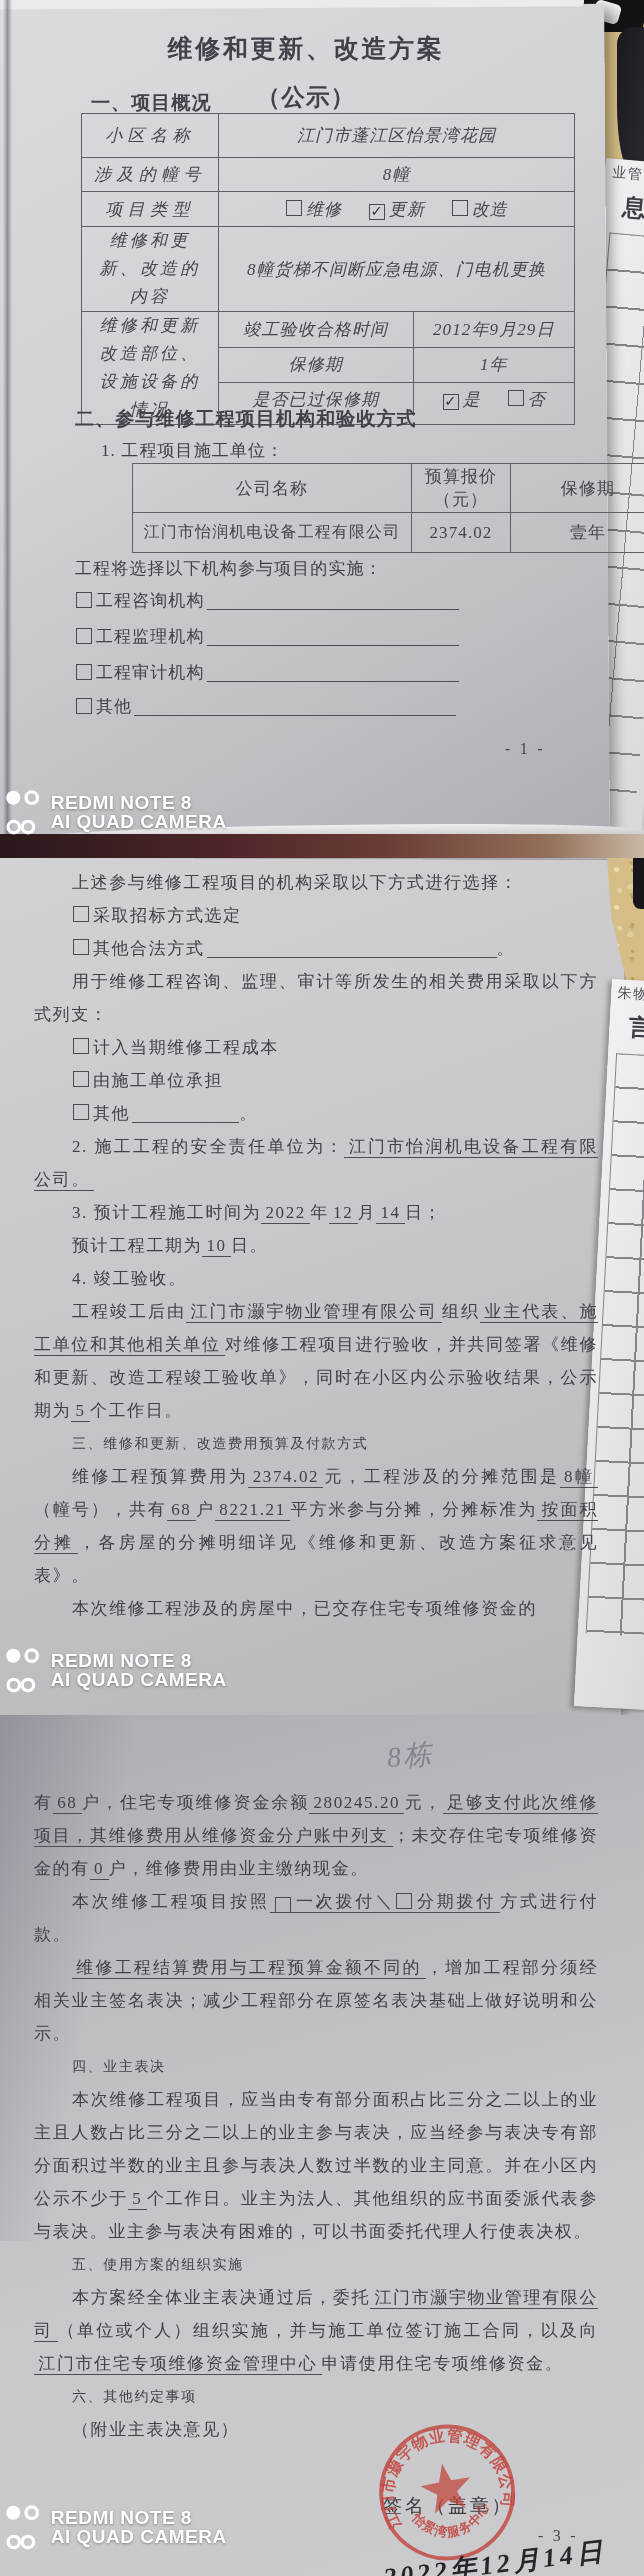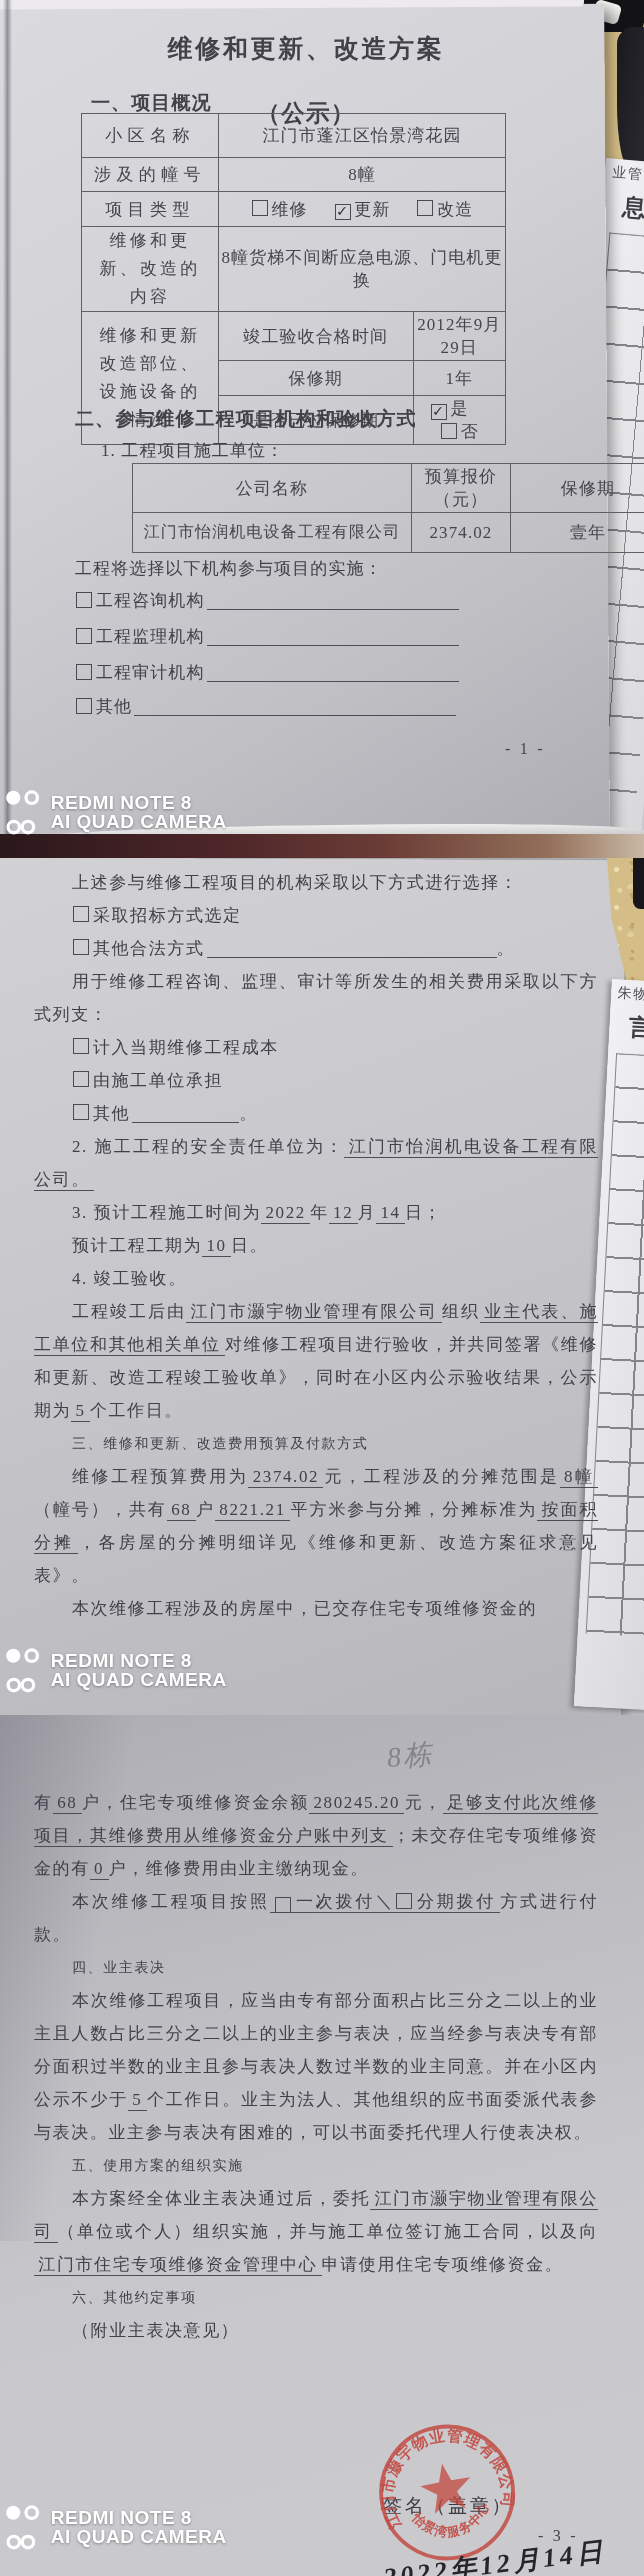--- a/index.html
+++ b/index.html
@@ -50,25 +50,25 @@
            background:
              linear-gradient(90deg,transparent 0 33px,#84848a 33px 35px,transparent 35px),
              repeating-linear-gradient(rgba(0,0,0,0) 0 32px,#84848a 32px 34px);}
   .p2wall{left:607px;top:0;width:38px;height:134px;clip-path:polygon(0 0,100% 0,100% 100%,58% 100%,12% 45%);}
   .p2dark{left:633px;top:0;width:11.8px;height:51px;background:#17171b;border-radius:0 0 0 7.5px;}
   .p3fold{left:0;top:0;width:140px;height:526px;background:linear-gradient(100deg,rgba(85,85,100,.30),transparent 60%);}
 
   
   .doc{position:absolute;color:#41414a;}
   .t-title{left:0;top:32px;width:612px;text-align:center;font-size:25px;font-weight:700;letter-spacing:2.7px;}
-  .t-sub{left:0;top:97px;width:612px;text-align:center;font-size:23.6px;font-weight:700;letter-spacing:1.1px;}
+  .t-sub{left:0;top:81px;width:612px;text-align:center;font-size:23.6px;font-weight:700;letter-spacing:1.1px;}
   .h{font-weight:700;font-size:19px;letter-spacing:1.1px;}
   .b{font-size:17px;letter-spacing:1.1px;}
   table{border-collapse:collapse;}
-  .t1{left:81px;top:113px;width:425px;table-layout:fixed;}
+  .t1{left:81px;top:113px;width:494px;table-layout:fixed;font-style:italic;}
   .t2{left:132px;top:463px;width:534px;table-layout:fixed;}
   .t1 td,.t2 td{border:1.1px solid #5f5f66;}
   .lbl{letter-spacing:5.4px;font-size:17px;text-align:center;color:#45454d;}
   .lbl.sm{letter-spacing:3.2px;line-height:28px;padding:0 14px;}
   .val{text-align:center;font-size:17px;letter-spacing:1.1px;color:#45454d;}
   .nest{padding:0;vertical-align:top;}
   .tin{width:100%;height:100%;}
   .tin td{border:1.1px solid #5f5f66;}
   .tin tr:first-child td{border-top:none;}
   .tin td:first-child{border-left:none;}
@@ -277,20 +277,21 @@
     </div>
   </section>
 
   <section class="photo" id="photo3">
     <div class="abs p3fold"></div>
     <div class="doc hw-note">8栋</div>
 
     <div class="flow" style="left:34px;top:71px;width:564px;line-height:33px;">
       <p><span>有</span><span class="u">68</span><span>户，住宅专项维修资金余额</span><span class="u">280245.20</span><span>元，</span><span class="u">足够支付此次维修项目，其维修费用从维修资金分户账中列支</span><span>；未交存住宅专项维修资金的有</span><span class="u">0</span><span>户，维修费用由业主缴纳现金。</span></p>
       <p class="ind"><span>本次维修工程项目按照</span><span class="u"><span class="cb"><span>✓</span></span><span>一次拨付</span><span>＼</span><span class="cb"></span><span>分期拨付</span></span><span>方式进行付款。</span></p>
+      <p class="ind"><span class="u">维修工程结算费用与工程预算金额不同的</span><span>，增加工程部分须经相关业主签名表决；减少工程部分在原签名表决基础上做好说明和公示。</span></p>
       <p class="ind hh">四、业主表决</p>
       <p class="ind"><span>本次维修工程项目，应当由专有部分面积占比三分之二以上的业主且人数占比三分之二以上的业主参与表决，应当经参与表决专有部分面积过半数的业主且参与表决人数过半数的业主同意。并在小区内公示不少于</span><span class="u">5</span><span>个工作日。业主为法人、其他组织的应书面委派代表参与表决。业主参与表决有困难的，可以书面委托代理人行使表决权。</span></p>
       <p class="ind hh">五、使用方案的组织实施</p>
       <p class="ind"><span>本方案经全体业主表决通过后，委托</span><span class="u">江门市灏宇物业管理有限公司</span><span>（单位或个人）组织实施，并与施工单位签订施工合同，以及向</span><span class="u">江门市住宅专项维修资金管理中心</span><span>申请使用住宅专项维修资金。</span></p>
       <p class="ind hh">六、其他约定事项</p>
       <p class="ind">（附业主表决意见）</p>
     </div>
 
     <div class="doc signlabel">签名（盖章）</div>
 

